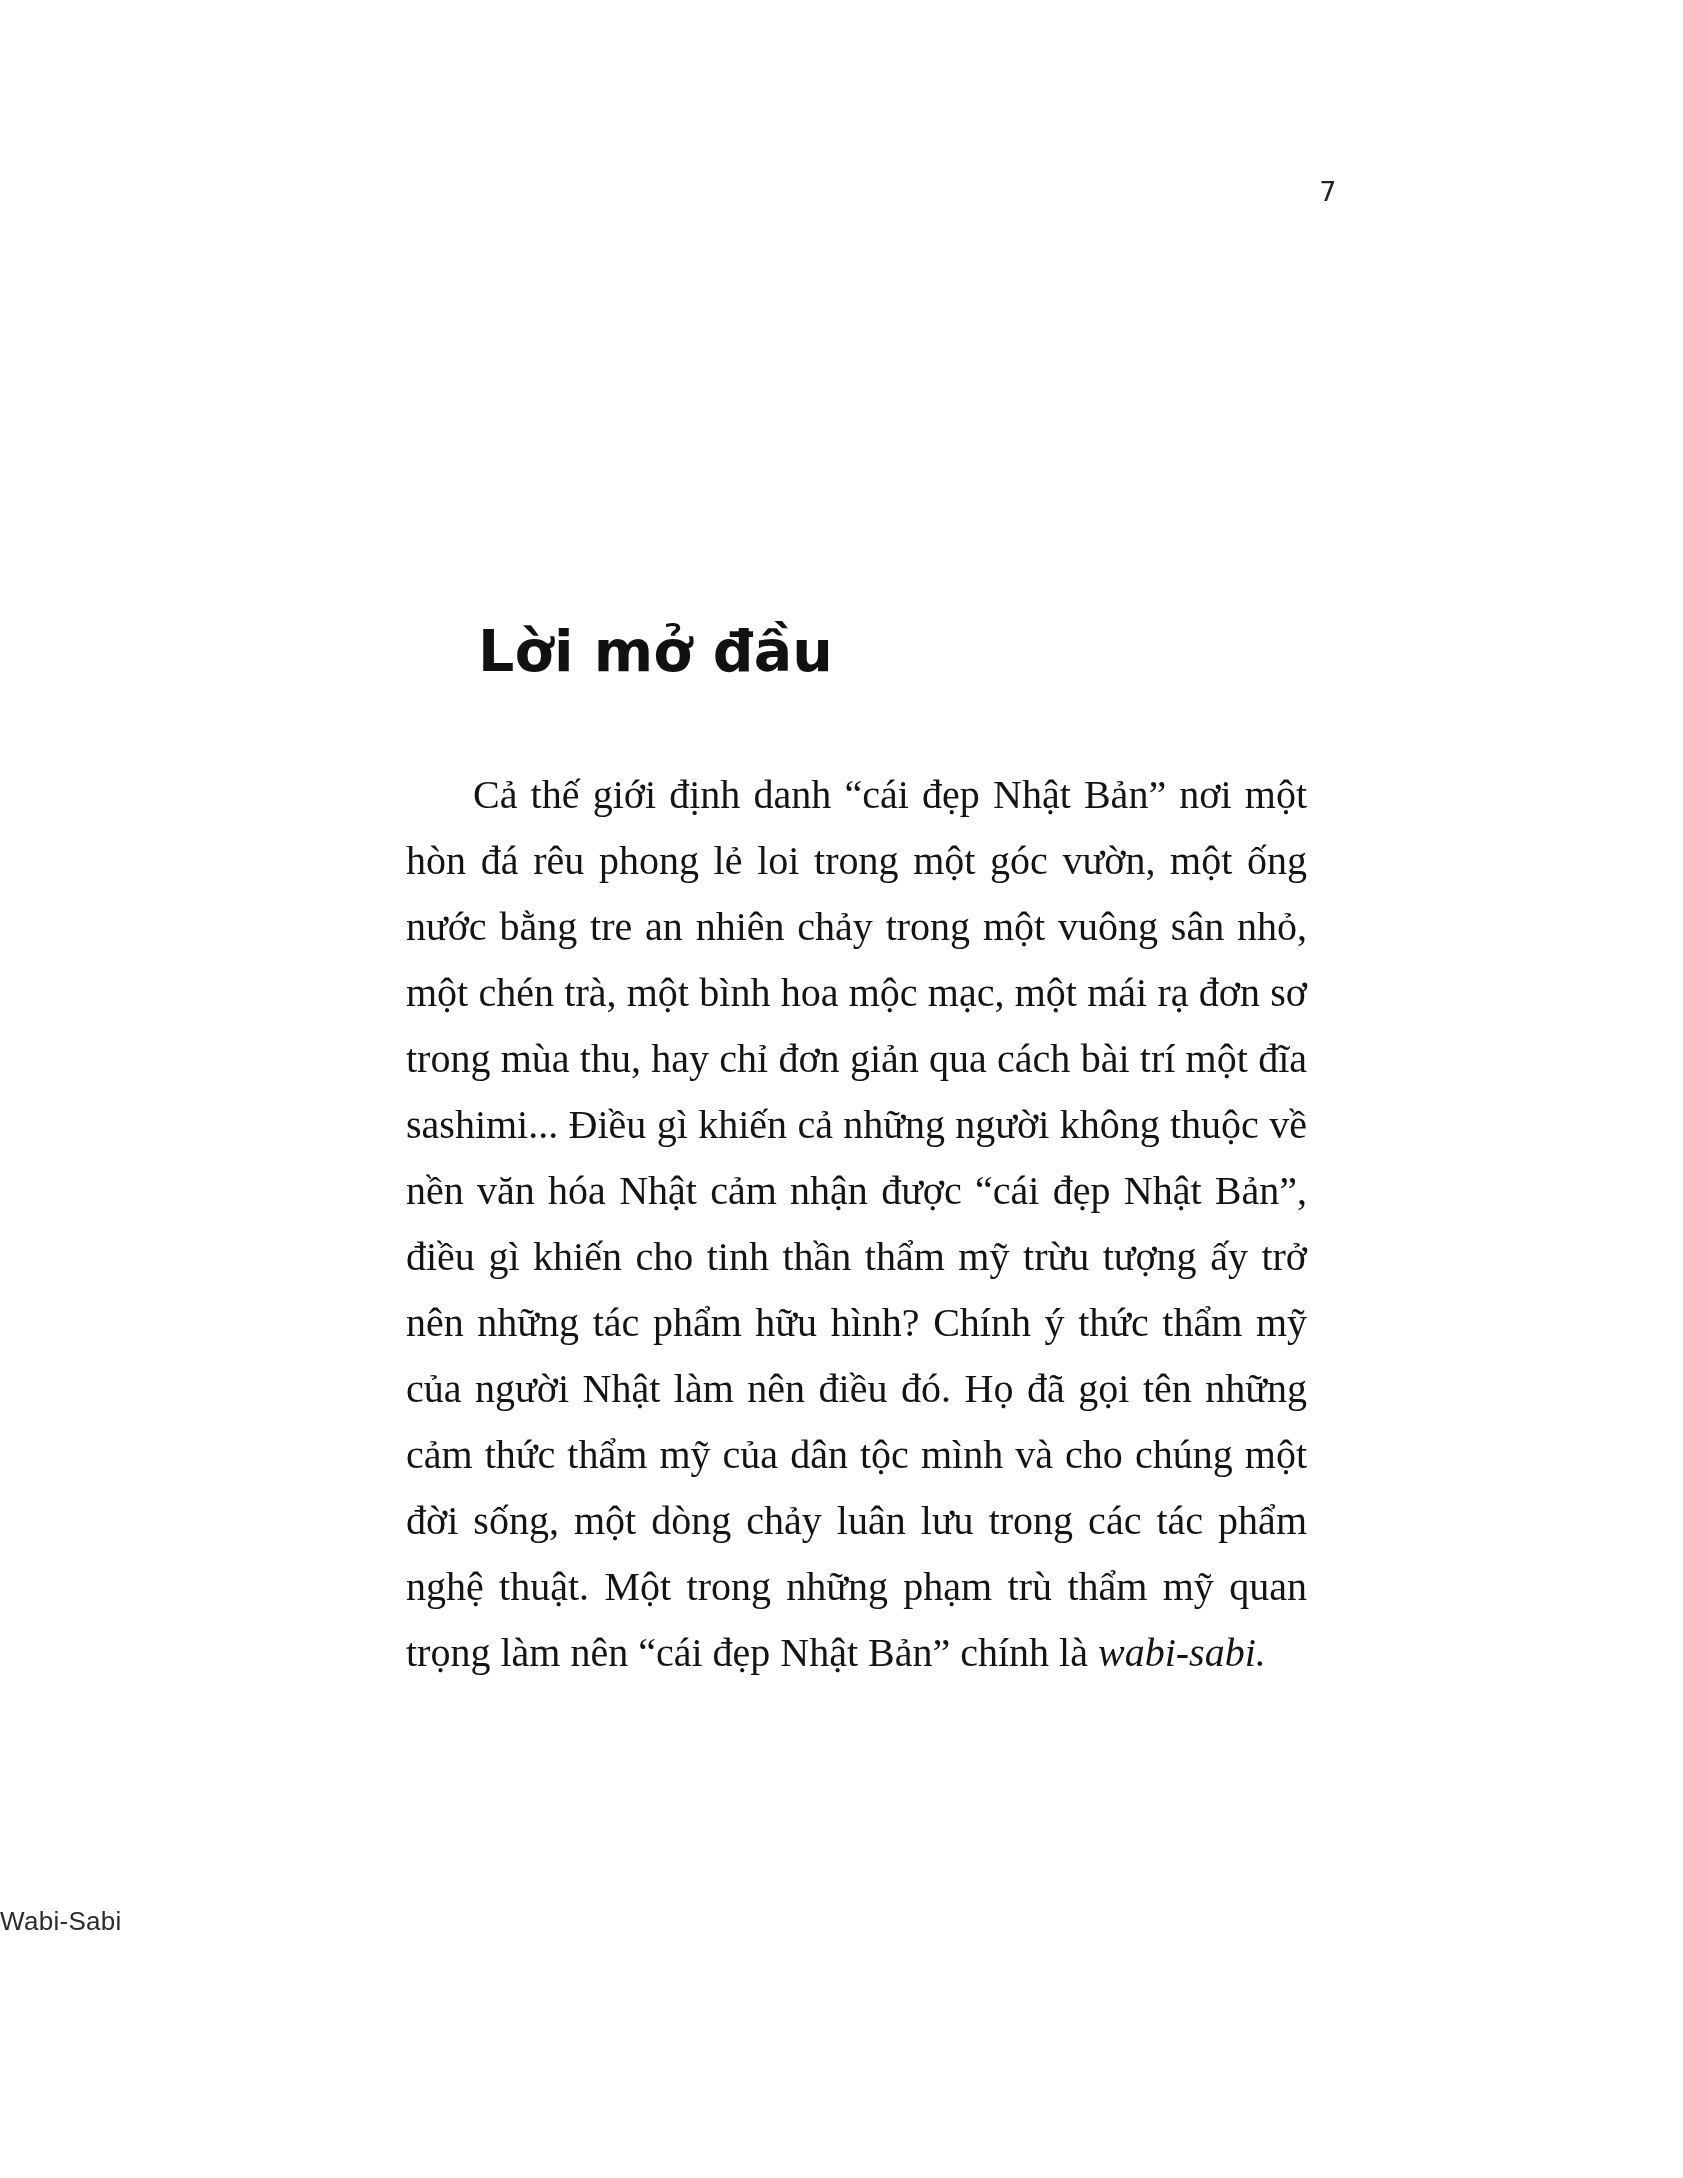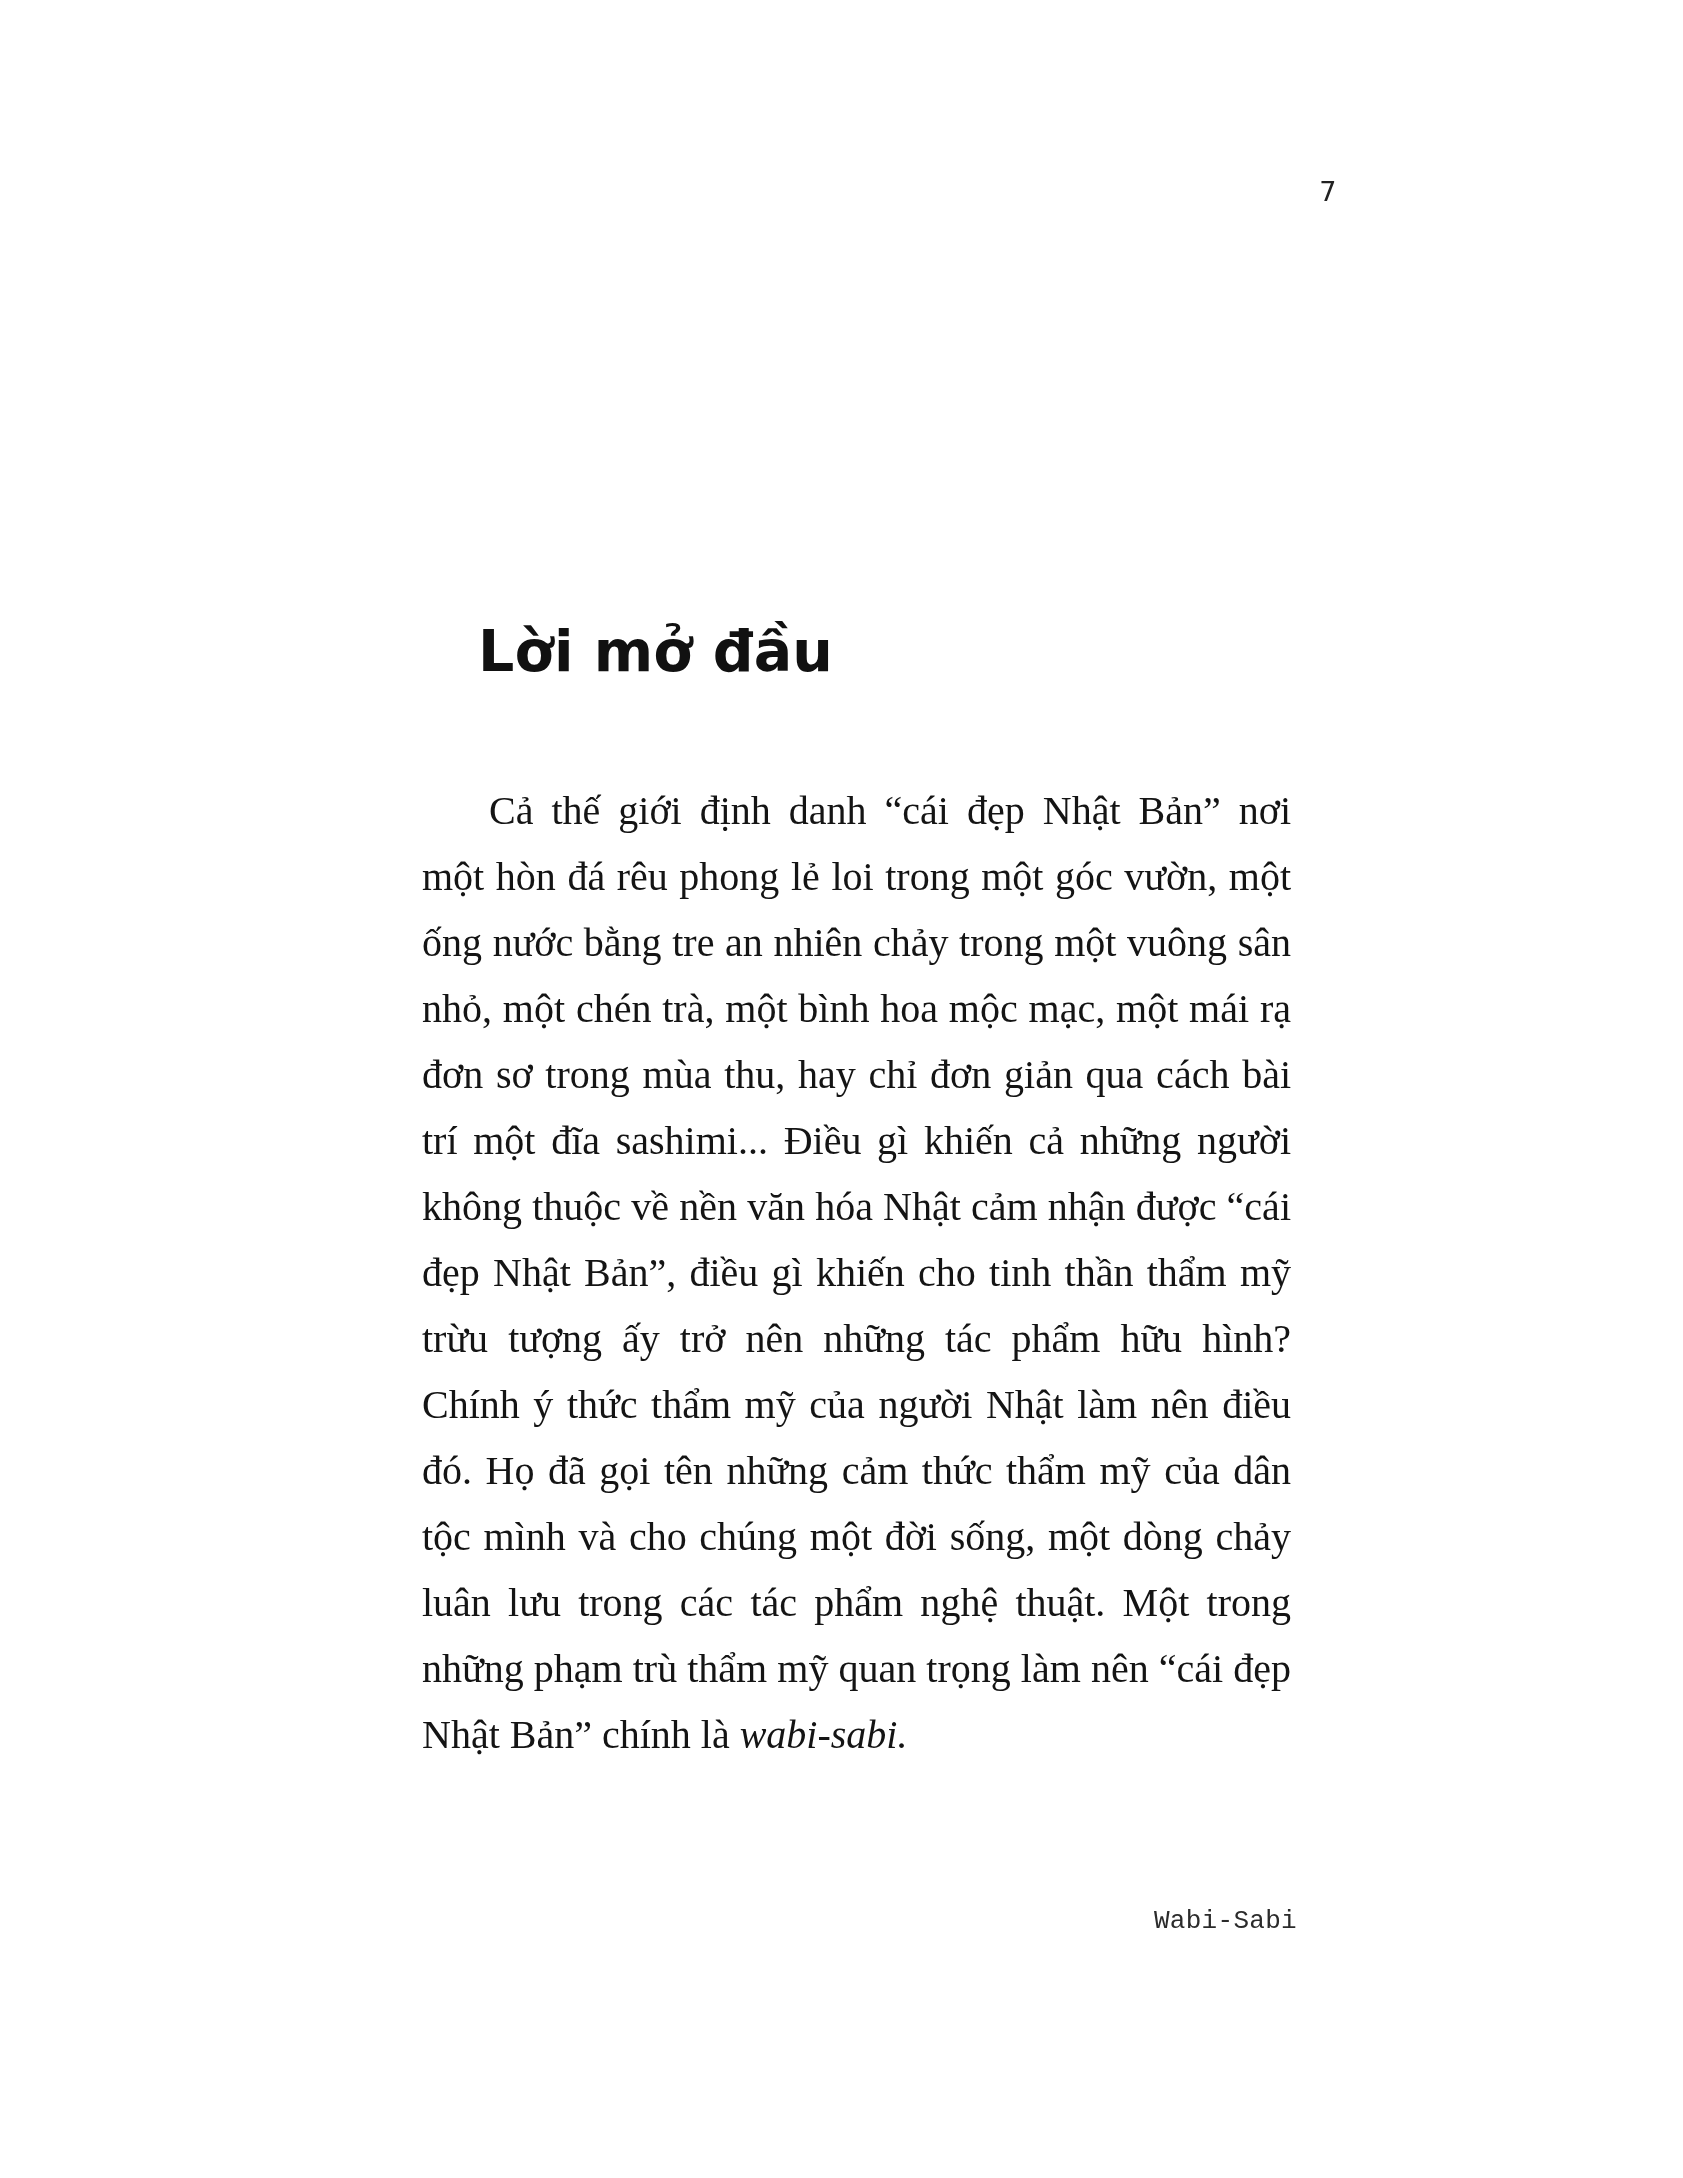--- a/index.html
+++ b/index.html
@@ -56,36 +56,35 @@
     width: 901px;
   }
 
   .body-paragraph {
     font-family: "Liberation Serif", serif;
     font-size: 40px;
     line-height: 66px;
     color: #141414;
     text-align: justify;
     text-indent: 67px;
-    margin: 16px;
+    margin: 0;
     hyphens: none;
   }
 
   .body-paragraph .italic {
     font-style: italic;
   }
 
   
   .footer {
     position: absolute;
     top: 1906px;
     left: 0;
     width: 1297px;
-    text-align: right;
-    font-family: Liberation Mono, monospace;
+    font-family: Liberation Sans, sans-serif;
     font-size: 26px;
     color: #2b2b2b;
     letter-spacing: 0.3px;
   }
 </style>
 </head>
 <body>
 
 <div class="page">
 

